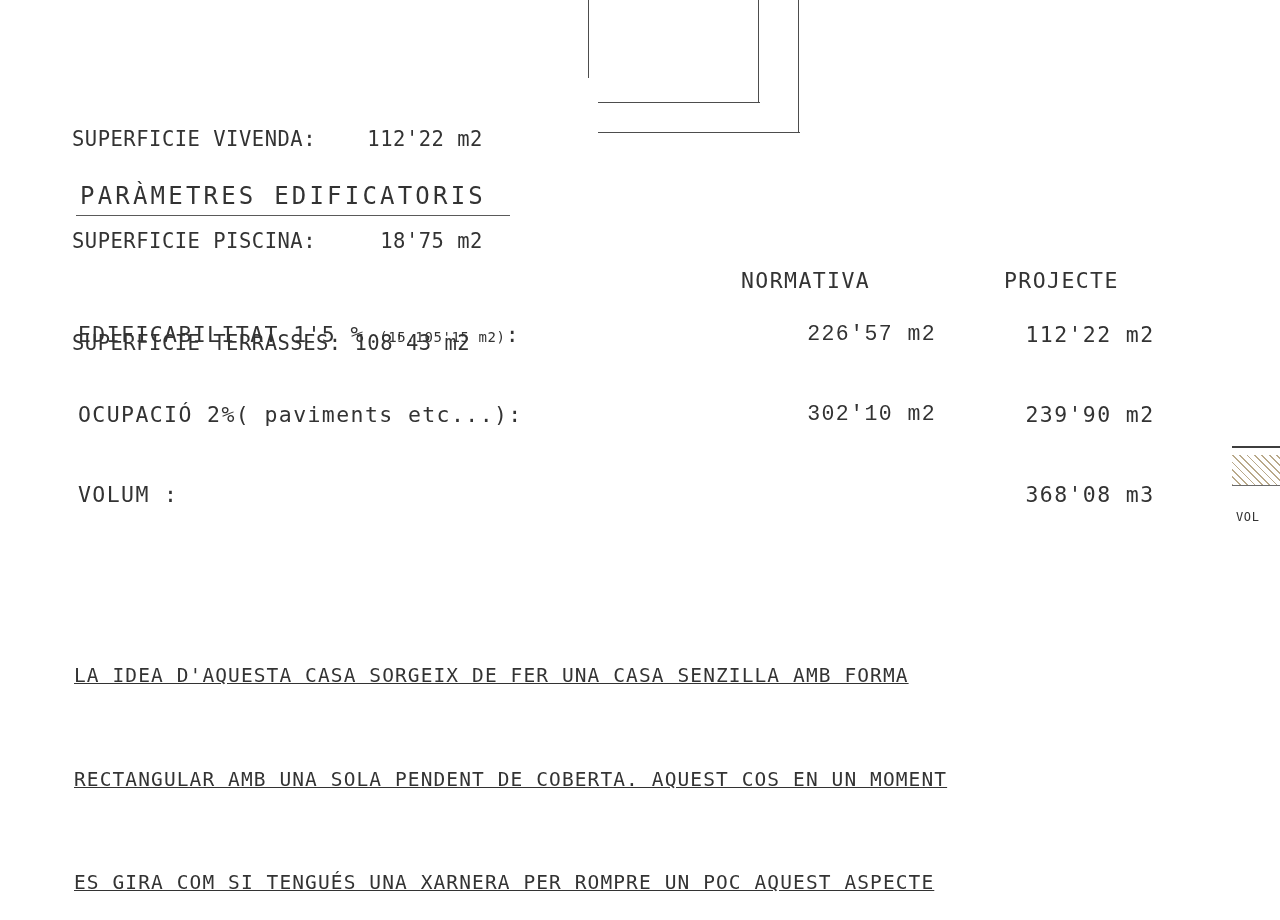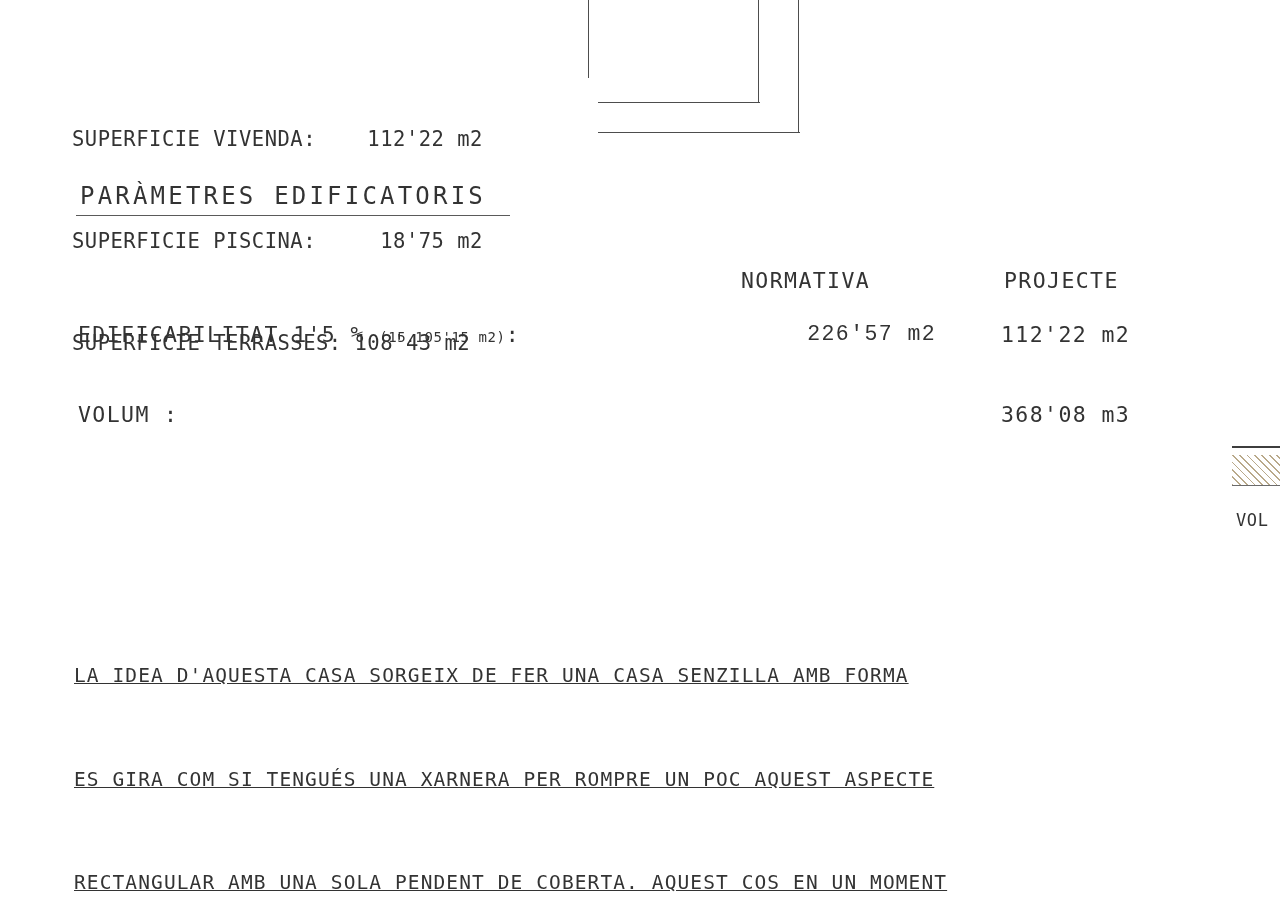--- a/index.html
+++ b/index.html
@@ -153,21 +153,21 @@
     width: 200px;
     text-align: right;
     white-space: pre;
     font-family: Liberation Mono, monospace;
   }
   .params .prow .proj {
     position: absolute;
     left: 925px;
     top: 0;
     width: 178px;
-    text-align: left;
+    text-align: center;
     white-space: pre;
   }
 
   
   .memoir {
     position: absolute;
     left: 74px;
     top: 590px;
     width: 1110px;
     font-size: 19.5px;
@@ -196,21 +196,21 @@
     background:
       repeating-linear-gradient(45deg,
         #b9a98a 0px, #b9a98a 1.3px,
         #ffffff 1.3px, #ffffff 5.2px);
     border-bottom: 1.4px solid #6b6b6b;
   }
   .edge-label {
     position: absolute;
     left: 1236px;
     top: 510px;
-    font-size: 17px;
+    font-size: 12px;
     letter-spacing: 0.6px;
     color: #333;
     white-space: pre;
   }
 </style>
 </head>
 <body>
 
 <div class="sheet">
 
@@ -237,32 +237,37 @@
       <span class="c-norm">NORMATIVA</span>
       <span class="c-proj">PROJECTE</span>
     </div>
 
     <div class="prow">
       <span class="label"><span>EDIFICABILITAT 1'5 % </span><span class="small">(15.105'15 m2)</span><span>:</span></span>
       <span class="norm">226'57 m2</span>
       <span class="proj">112'22 m2</span>
     </div>
 
+    <div class="prow">
+      <span class="label">OCUPACIÓ 2%( paviments etc...):</span>
+      <span class="norm">302'10 m2</span>
+      <span class="proj">239'90 m2</span>
+    </div>
 
     <div class="prow">
       <span class="label">VOLUM :</span>
       <span class="proj">368'08 m3</span>
     </div>
 
   </div>
 
   <div class="memoir">
     <span class="ln">LA IDEA D'AQUESTA CASA SORGEIX DE FER UNA CASA SENZILLA AMB FORMA</span>
+    <span class="ln">RECTANGULAR AMB UNA SOLA PENDENT DE COBERTA. AQUEST COS EN UN MOMENT</span>
     <span class="ln">ES GIRA COM SI TENGUÉS UNA XARNERA PER ROMPRE UN POC AQUEST ASPECTE</span>
-    <span class="ln">RECTANGULAR AMB UNA SOLA PENDENT DE COBERTA. AQUEST COS EN UN MOMENT</span>
     
     
     
     
     
     
   </div>
 
   <div class="edge-rule"></div>
   <div class="edge-hatch"></div>

